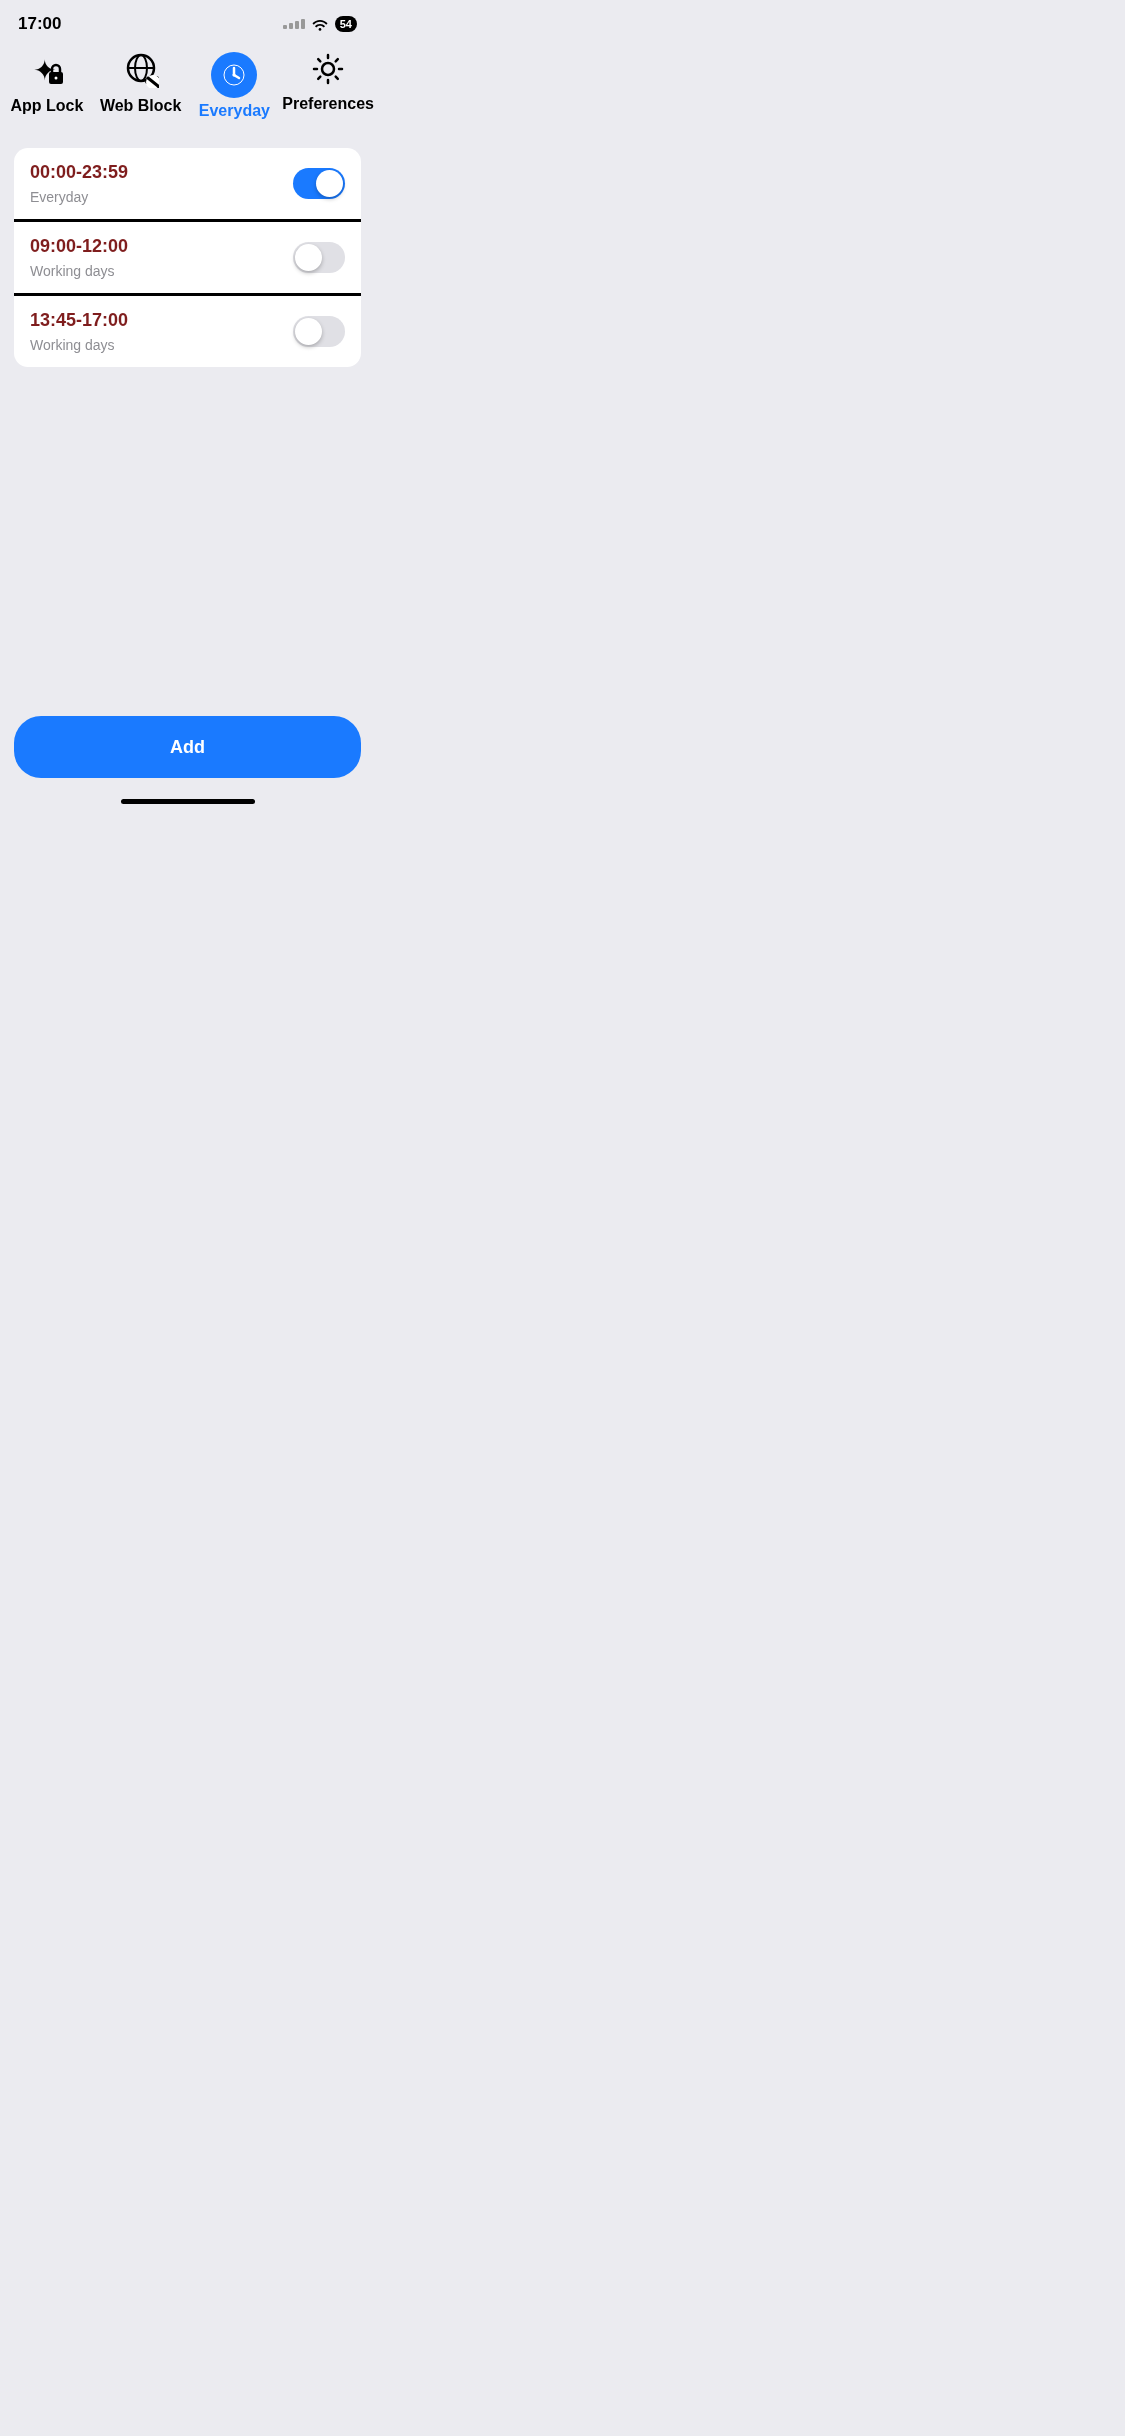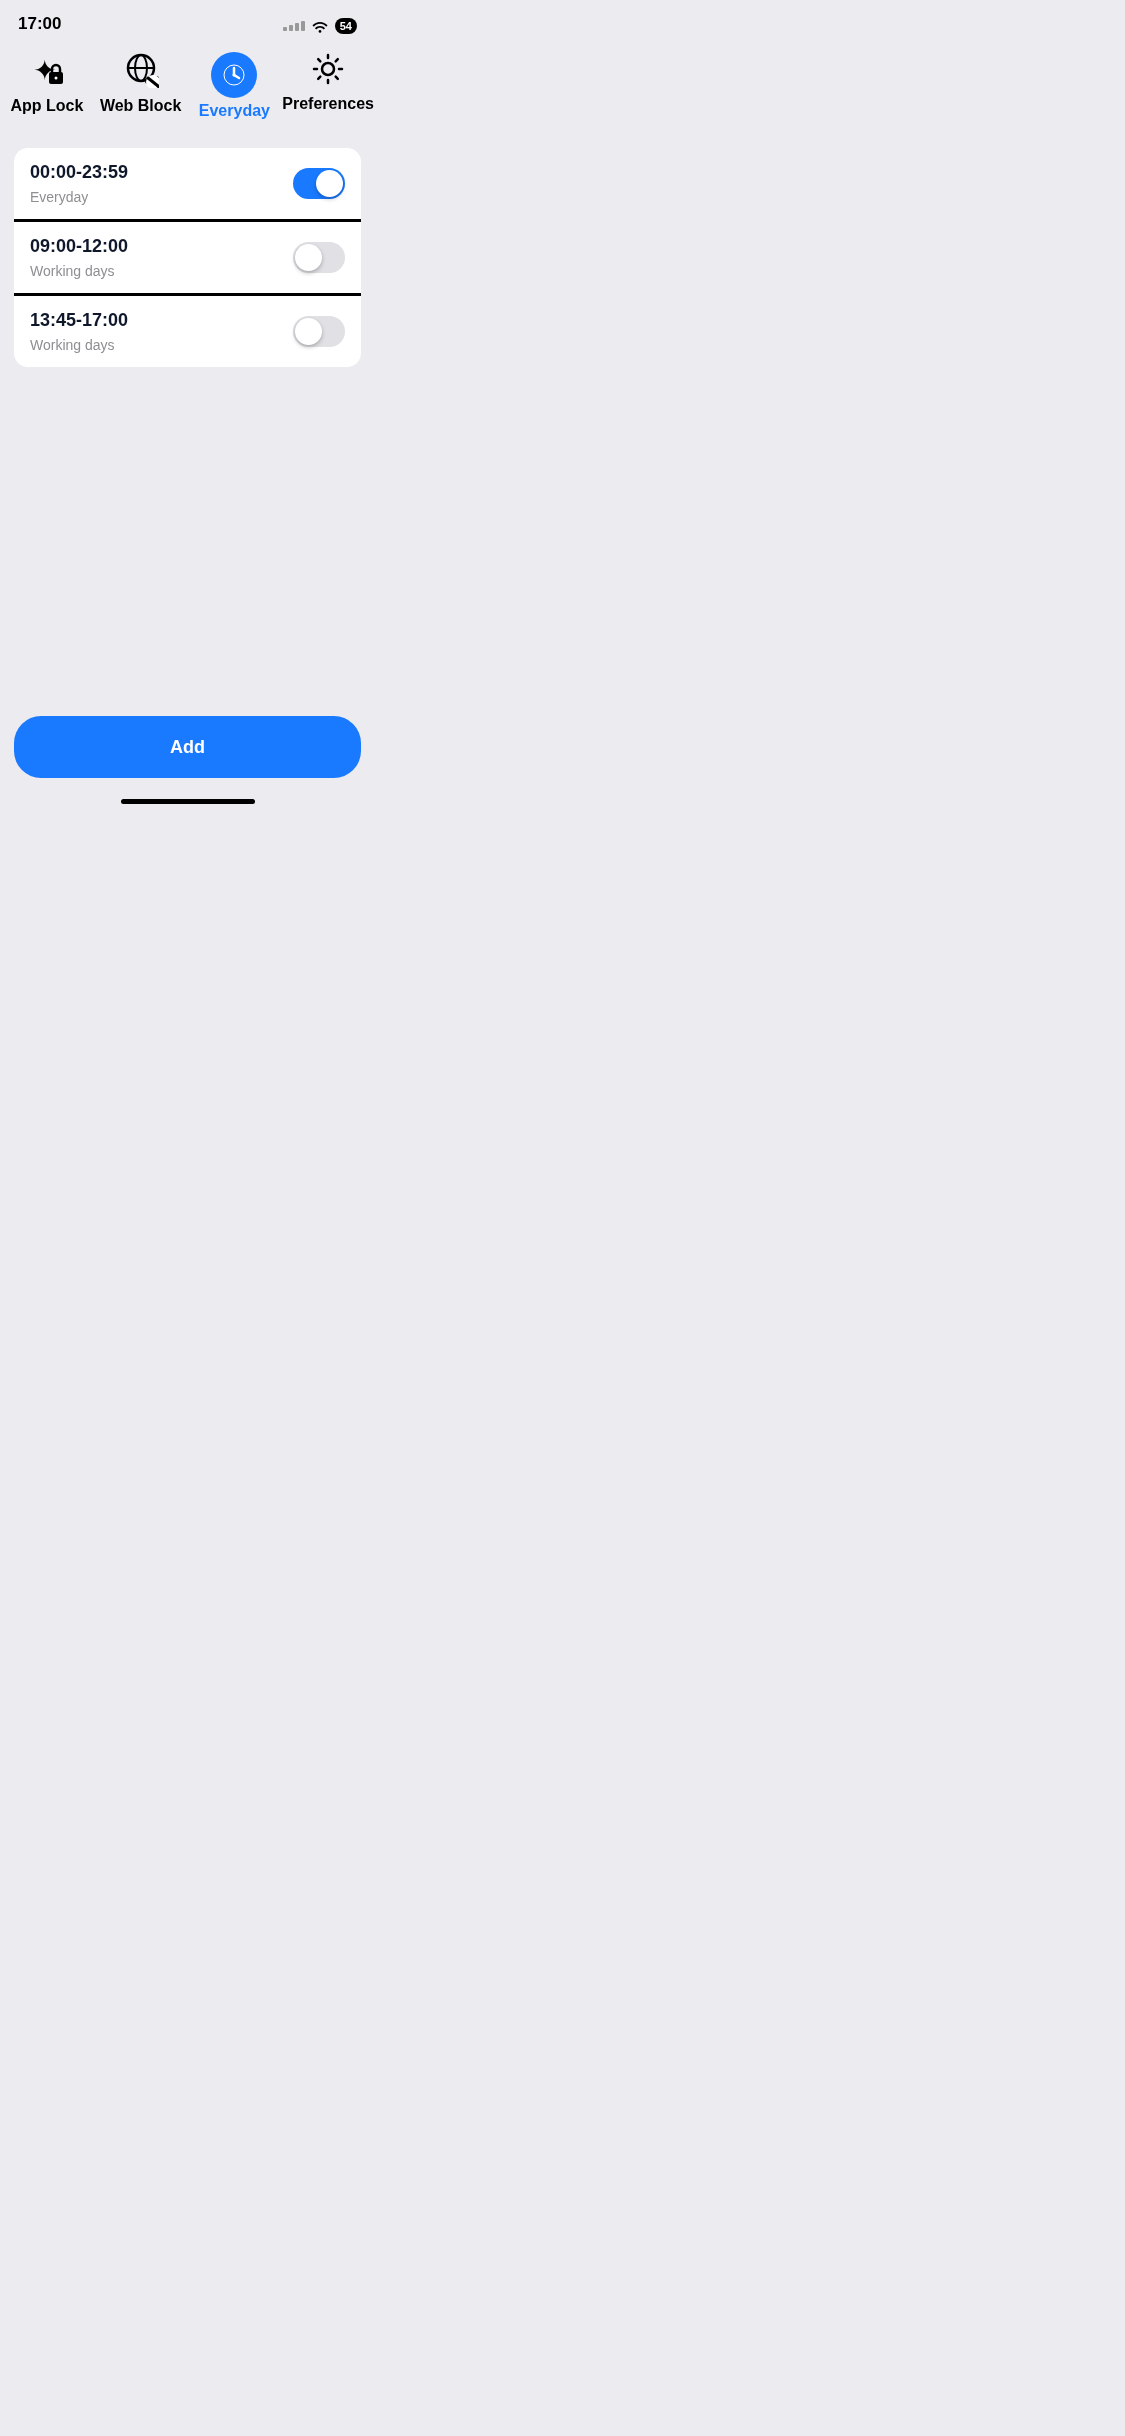--- a/index.html
+++ b/index.html
@@ -11,21 +11,21 @@
       background: #EBEBF0;
       font-family: -apple-system, 'SF Pro Display', 'Helvetica Neue', sans-serif;
       overflow: hidden;
       position: relative;
     }
 
     
     .status-bar {
       display: flex;
       justify-content: space-between;
-      align-items: flex-end;
+      align-items: center;
       padding: 14px 18px 8px;
     }
 
     .status-time {
       font-size: 17px;
       font-weight: 700;
       color: #000;
     }
 
     .status-icons {
@@ -125,21 +125,21 @@
 
     .schedule-row + .schedule-row {
       border-top: 3px solid #000000;
     }
 
     .schedule-info {}
 
     .schedule-time {
       font-size: 18px;
       font-weight: 600;
-      color: #0f172a;
+      color: #7f1d1d;
     }
 
     .schedule-days {
       font-size: 14px;
       color: #8E8E93;
       margin-top: 6px;
     }
 
     
     .toggle {

